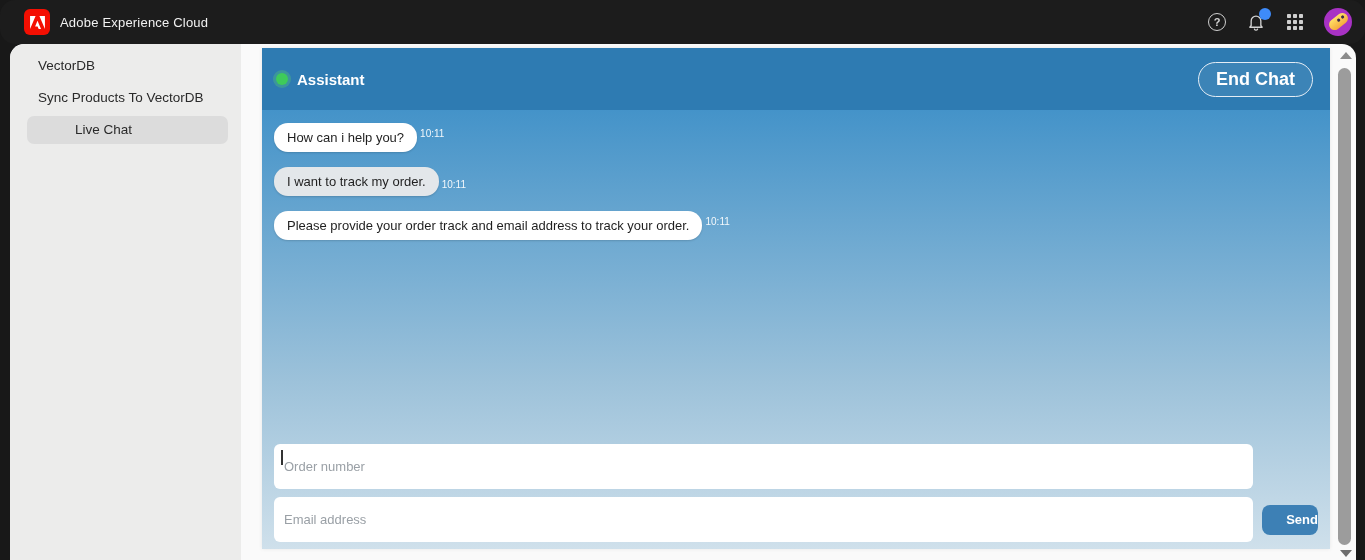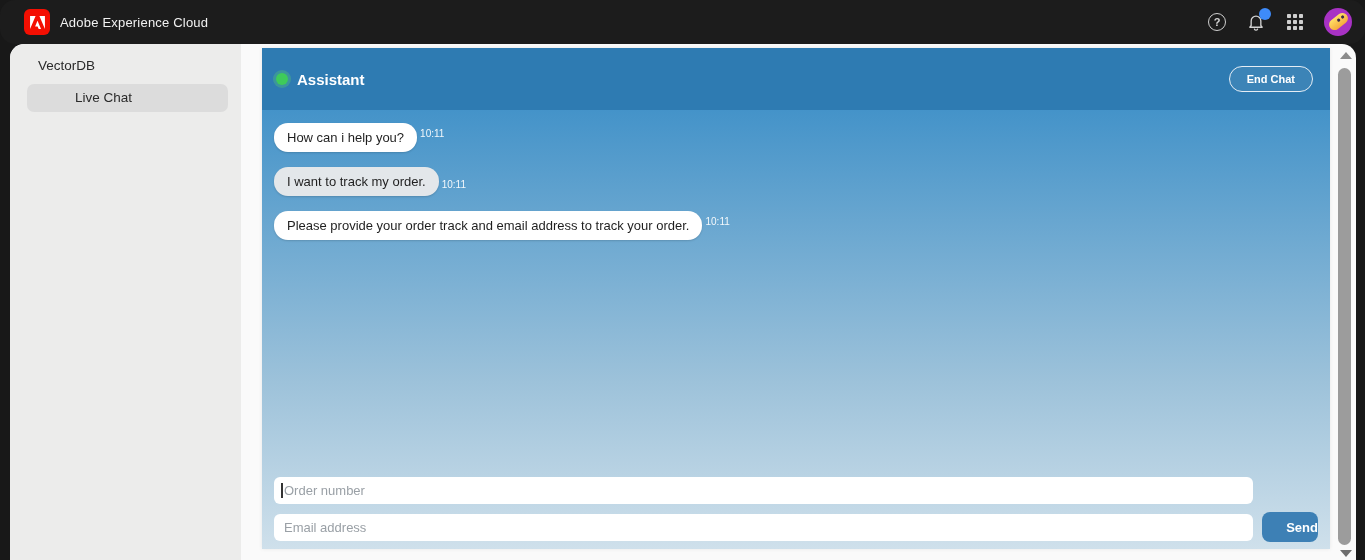--- a/index.html
+++ b/index.html
@@ -46,36 +46,36 @@
   .main { flex:1; position:relative; }
   .chat { position:absolute; left:21px; top:4px; width:1068px; height:501px;
     border-radius:0; overflow:hidden; display:flex; flex-direction:column;
     box-shadow:0 0 4px rgba(0,0,0,.08); }
   .chat-header { height:62px; flex:none; background:#2e7bb2; display:flex;
     align-items:center; padding:0 17px 0 14px; }
   .status-dot { width:12px; height:12px; border-radius:50%; background:#3ecb5a;
     box-shadow:0 0 0 3px rgba(90,205,110,.33); flex:none; }
   .chat-title { color:#fff; font-weight:700; font-size:15px; margin-left:9px; }
   .end-chat { margin-left:auto; border:1.5px solid #e4edf5; border-radius:999px;
-    background:rgba(255,255,255,.07); color:#fff; font-weight:700; font-size:11px;
+    background:rgba(255,255,255,.07); color:#fff; font-weight:700; font-size:18px;
     padding:6px 17px; cursor:pointer; font-family:inherit; }
 
   .chat-body { flex:1; position:relative; background:linear-gradient(180deg,#4493c9 0%,#9dc2da 62%,#cfe0eb 100%);
     padding:13px 12px 0 12px; overflow:hidden; }
   .msg-row { display:flex; align-items:flex-start; }
   .msg-row.user { align-items:center; }
   .bubble { max-width:640px; background:#fff; border-radius:14px; padding:7px 13px;
     font-size:13px; color:#1f1f1f; box-shadow:0 1px 2px rgba(0,0,0,.15); white-space:nowrap; }
   .msg-row.user .bubble { background:#e3e7ea; }
   .msg-time { font-size:10px; color:rgba(255,255,255,.92); margin:5px 3px 0 3px; }
   .row-gap { margin-top:15px; }
 
   
   .chat-footer { position:absolute; left:12px; right:0; bottom:7px; }
-  .input-wrap { position:relative; width:979px; height:27px; }
+  .input-wrap { position:relative; width:979px; height:45px; }
   .chat-input { width:100%; height:100%; border:none; outline:none; border-radius:6px;
     background:#fff; font-size:13px; color:#222; padding:0 10px; font-family:inherit; }
   .chat-input::placeholder { color:#9aa0a6; }
   .caret { position:absolute; left:7px; top:6px; width:1.5px; height:15px; background:#333; }
   .footer-row2 { display:flex; align-items:center; margin-top:8px; }
   .send-btn { width:56px; height:30px; margin-left:9px; border:none; border-radius:8px;
     background:#3d80b5; color:#fff; font-weight:700; font-size:13px; cursor:pointer;
     font-family:inherit;text-align:right; }
 
   
@@ -129,20 +129,21 @@
           <i></i>
         </span>
     </div>
   </div>
 </div>
 
 <div class="surface">
 
   <div class="sidebar">
     <div class="side-item">VectorDB</div>
+    <div class="side-item">Sync Products To VectorDB</div>
     <div class="side-item selected">Live Chat</div>
   </div>
 
   <div class="main">
     <div class="chat">
 
       <div class="chat-header">
         <span class="status-dot"></span>
         <span class="chat-title">Assistant</span>
         <button class="end-chat">End Chat</button>

